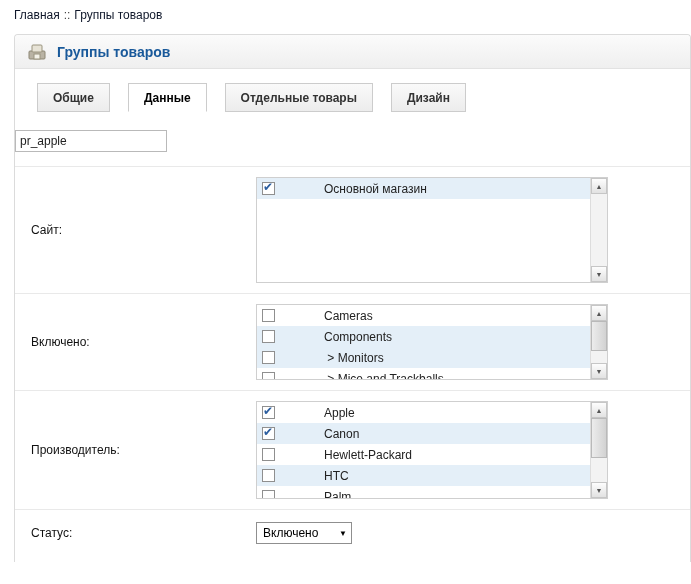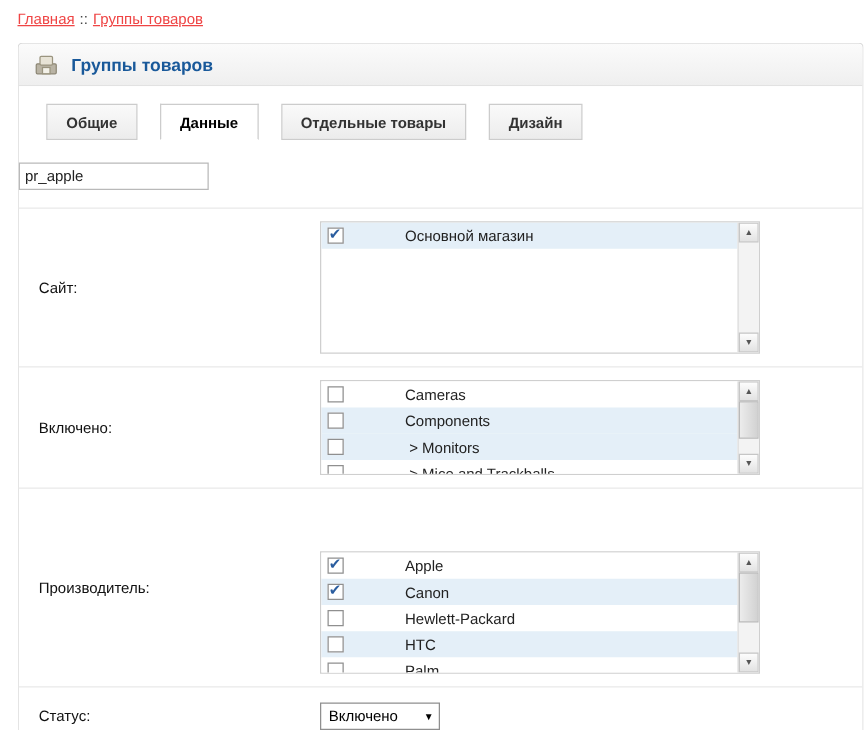--- a/index.html
+++ b/index.html
@@ -1,21 +1,21 @@
 <!DOCTYPE html>
 <html><head>
 <meta charset="utf-8">
 <style>
   * { margin:0; padding:0; box-sizing:border-box; }
   html,body { width:691px; height:584px; overflow:hidden; background:#fff;
               font-family:"Liberation Sans", sans-serif; font-size:12px; color:#000; }
 
   
   .breadcrumb { padding:8px 0 0 14px; }
-  .breadcrumb a { color:#ef4444; text-decoration:underline; cursor:pointer; }
+  .breadcrumb a { color:#0f172a; cursor:pointer; }
   .breadcrumb .sep { margin:0 4px; color:#444; }
 
   
   .panel { margin:12px 0 0 14px; width:677px; border:1px solid #dbdbdb; border-bottom:none;
            border-radius:4px 4px 0 0; background:#fff; }
   .panel-heading { height:34px; display:flex; align-items:center; padding-left:11px;
                    background:linear-gradient(#fbfbfb,#efefef); border-bottom:1px solid #e2e2e2;
                    border-radius:4px 4px 0 0; }
   .panel-heading .hicon { width:22px; height:20px; margin-right:9px; display:inline-block; }
   .panel-heading h1 { font-size:14px; font-weight:bold; color:#19599a; }
@@ -36,21 +36,21 @@
   .req { color:#e00; margin-right:2px; }
 
   input.txt { width:152px; height:22px; border:1px solid #b9b9b9; padding:2px 4px;
               font-family:"Liberation Sans", sans-serif; font-size:12px; color:#222; }
 
   
   .scrollbox { position:relative; width:352px; border:1px solid #cfcfcf; background:#fff;
                overflow:hidden; padding-right:17px; }
   .sb-site { height:106px; }
   .sb-cat  { height:76px; }
-  .sb-man  { height:98px;margin-top:40px; }
+  .sb-man  { height:98px; }
   .srow { display:flex; align-items:center; height:21px; padding:0 5px; background:#fff;gap:43px; }
   .srow.hl { background:#e4eff8; }
   .srow-label { margin-left:6px; color:#222; white-space:pre; }
 
   .cb { width:13px; height:13px; flex-shrink:0; border:1px solid #8f8f8f; background:#fff;
         position:relative; display:inline-block; cursor:pointer; }
   .cb.on::after { content:"\2714"; position:absolute; left:0px; top:-2px;
                   font-size:12px; line-height:13px; color:#2a5d9f; }
 
   

